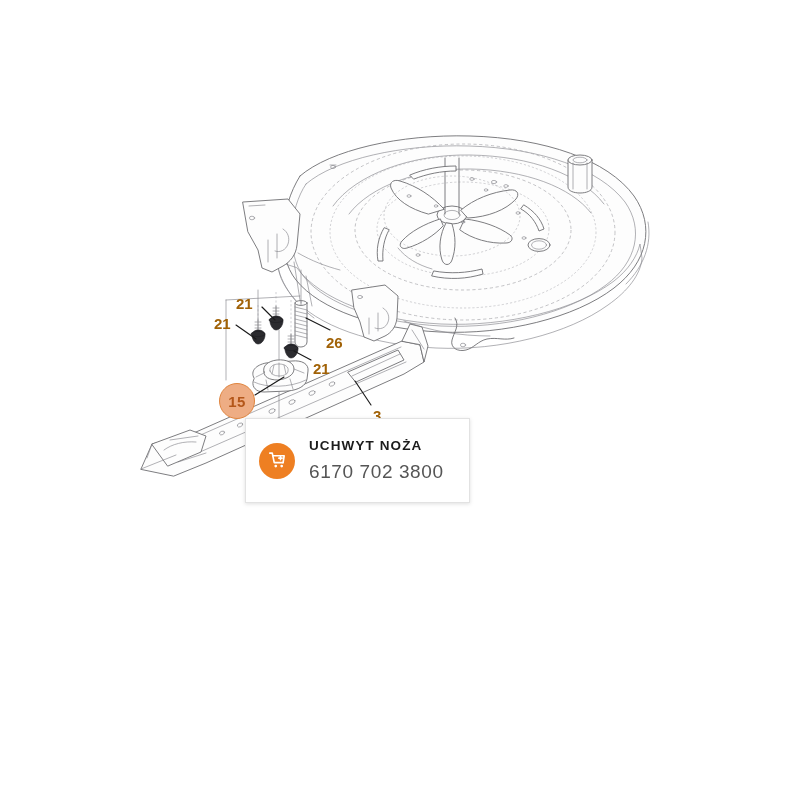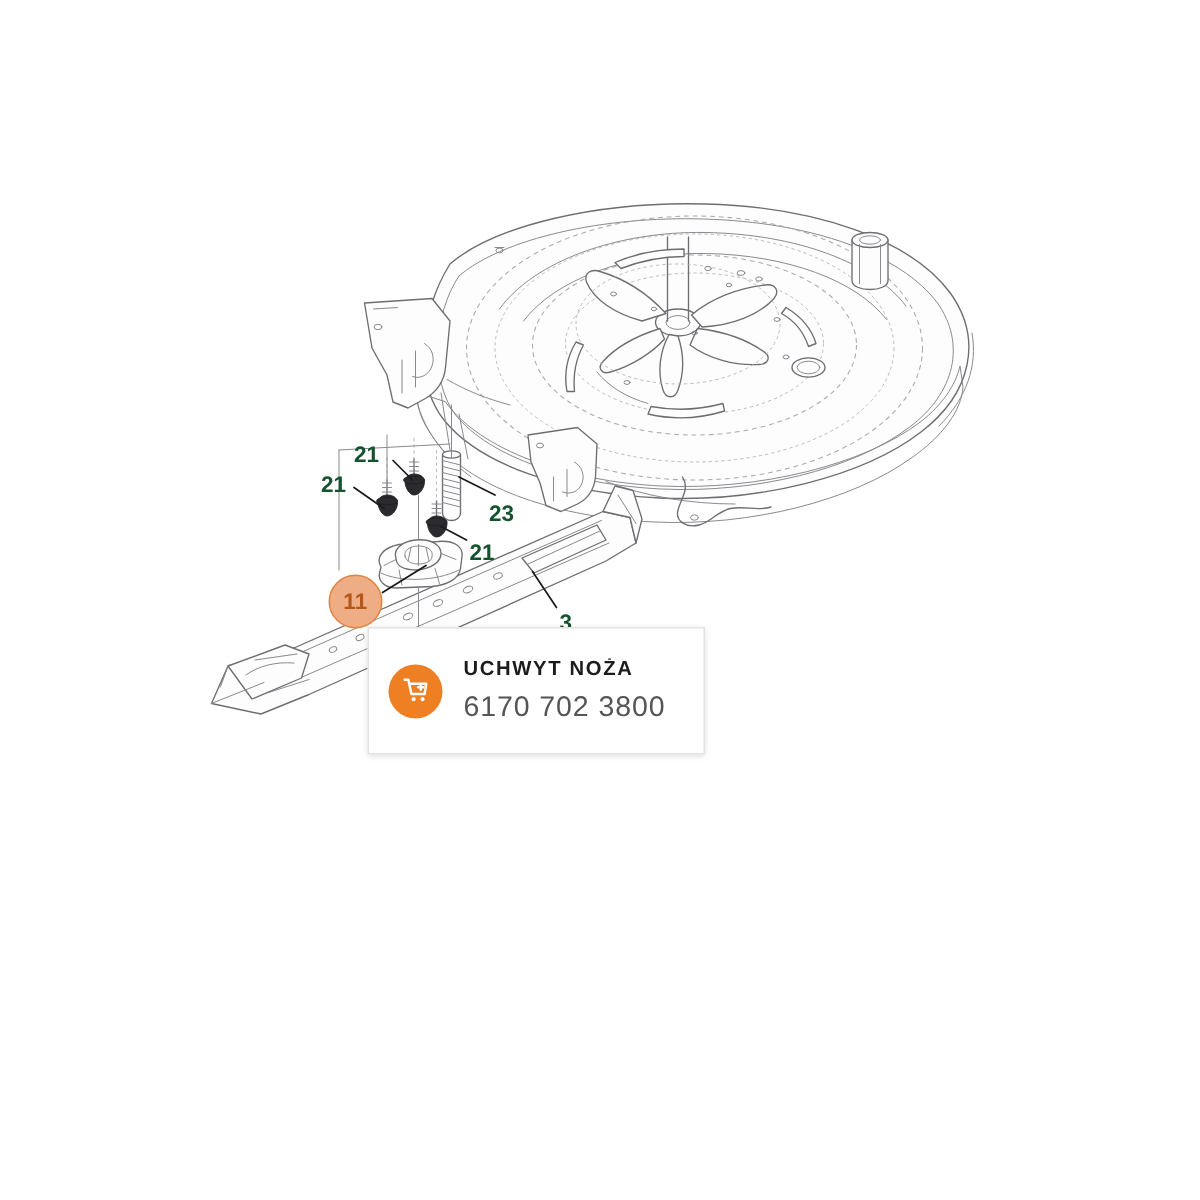--- a/index.html
+++ b/index.html
@@ -33,21 +33,21 @@
     width: 800px;
     height: 800px;
   }
 
   
   .callout-label {
     position: absolute;
     font-family: "Liberation Sans", sans-serif;
     font-weight: bold;
     font-size: 15px;
-    color: #14532d;
+    color: #a16207;
     line-height: 1;
     white-space: nowrap;
   }
 
   
   #part-badge {
     position: absolute;
     left: 219px;
     top: 383px;
     width: 36px;
@@ -396,25 +396,25 @@
       <path class="lead" d="M311 360 L 294 351"></path>
       <path class="lead" d="M330 330 L 306 318"></path>
       <path class="lead" d="M371 405 L 355 381"></path>
       <path class="lead" d="M255 395 L 284 377"></path>
     </g>
   </svg>
 
   <div class="callout-label" style="left:214px; top:316px;">21</div>
   <div class="callout-label" style="left:236px; top:296px;">21</div>
   <div class="callout-label" style="left:313px; top:361px;">21</div>
-  <div class="callout-label" style="left:326px; top:335px;">23</div>
+  <div class="callout-label" style="left:326px; top:335px;">26</div>
   <div class="callout-label" style="left:373px; top:408px;">3</div>
   <div class="callout-label" style="left:305px; top:480px;">29</div>
 
-  <div id="part-badge">11</div>
+  <div id="part-badge">15</div>
 
   <div id="product-card">
     <div id="cart-icon-wrap">
       <svg width="21" height="21" viewBox="0 0 24 24">
         <g fill="none" stroke="#ffffff" stroke-width="1.9" stroke-linecap="round" stroke-linejoin="round">
           <path d="M3.2 3.6 H6.0 L8.3 14.4 H18.4"></path>
           <path d="M6.6 6.6 H19.6 L18.4 14.4"></path>
         </g>
         <g stroke="#ffffff" stroke-width="1.8" stroke-linecap="round">
           <path d="M15.4 7.4 V11.2"></path>

